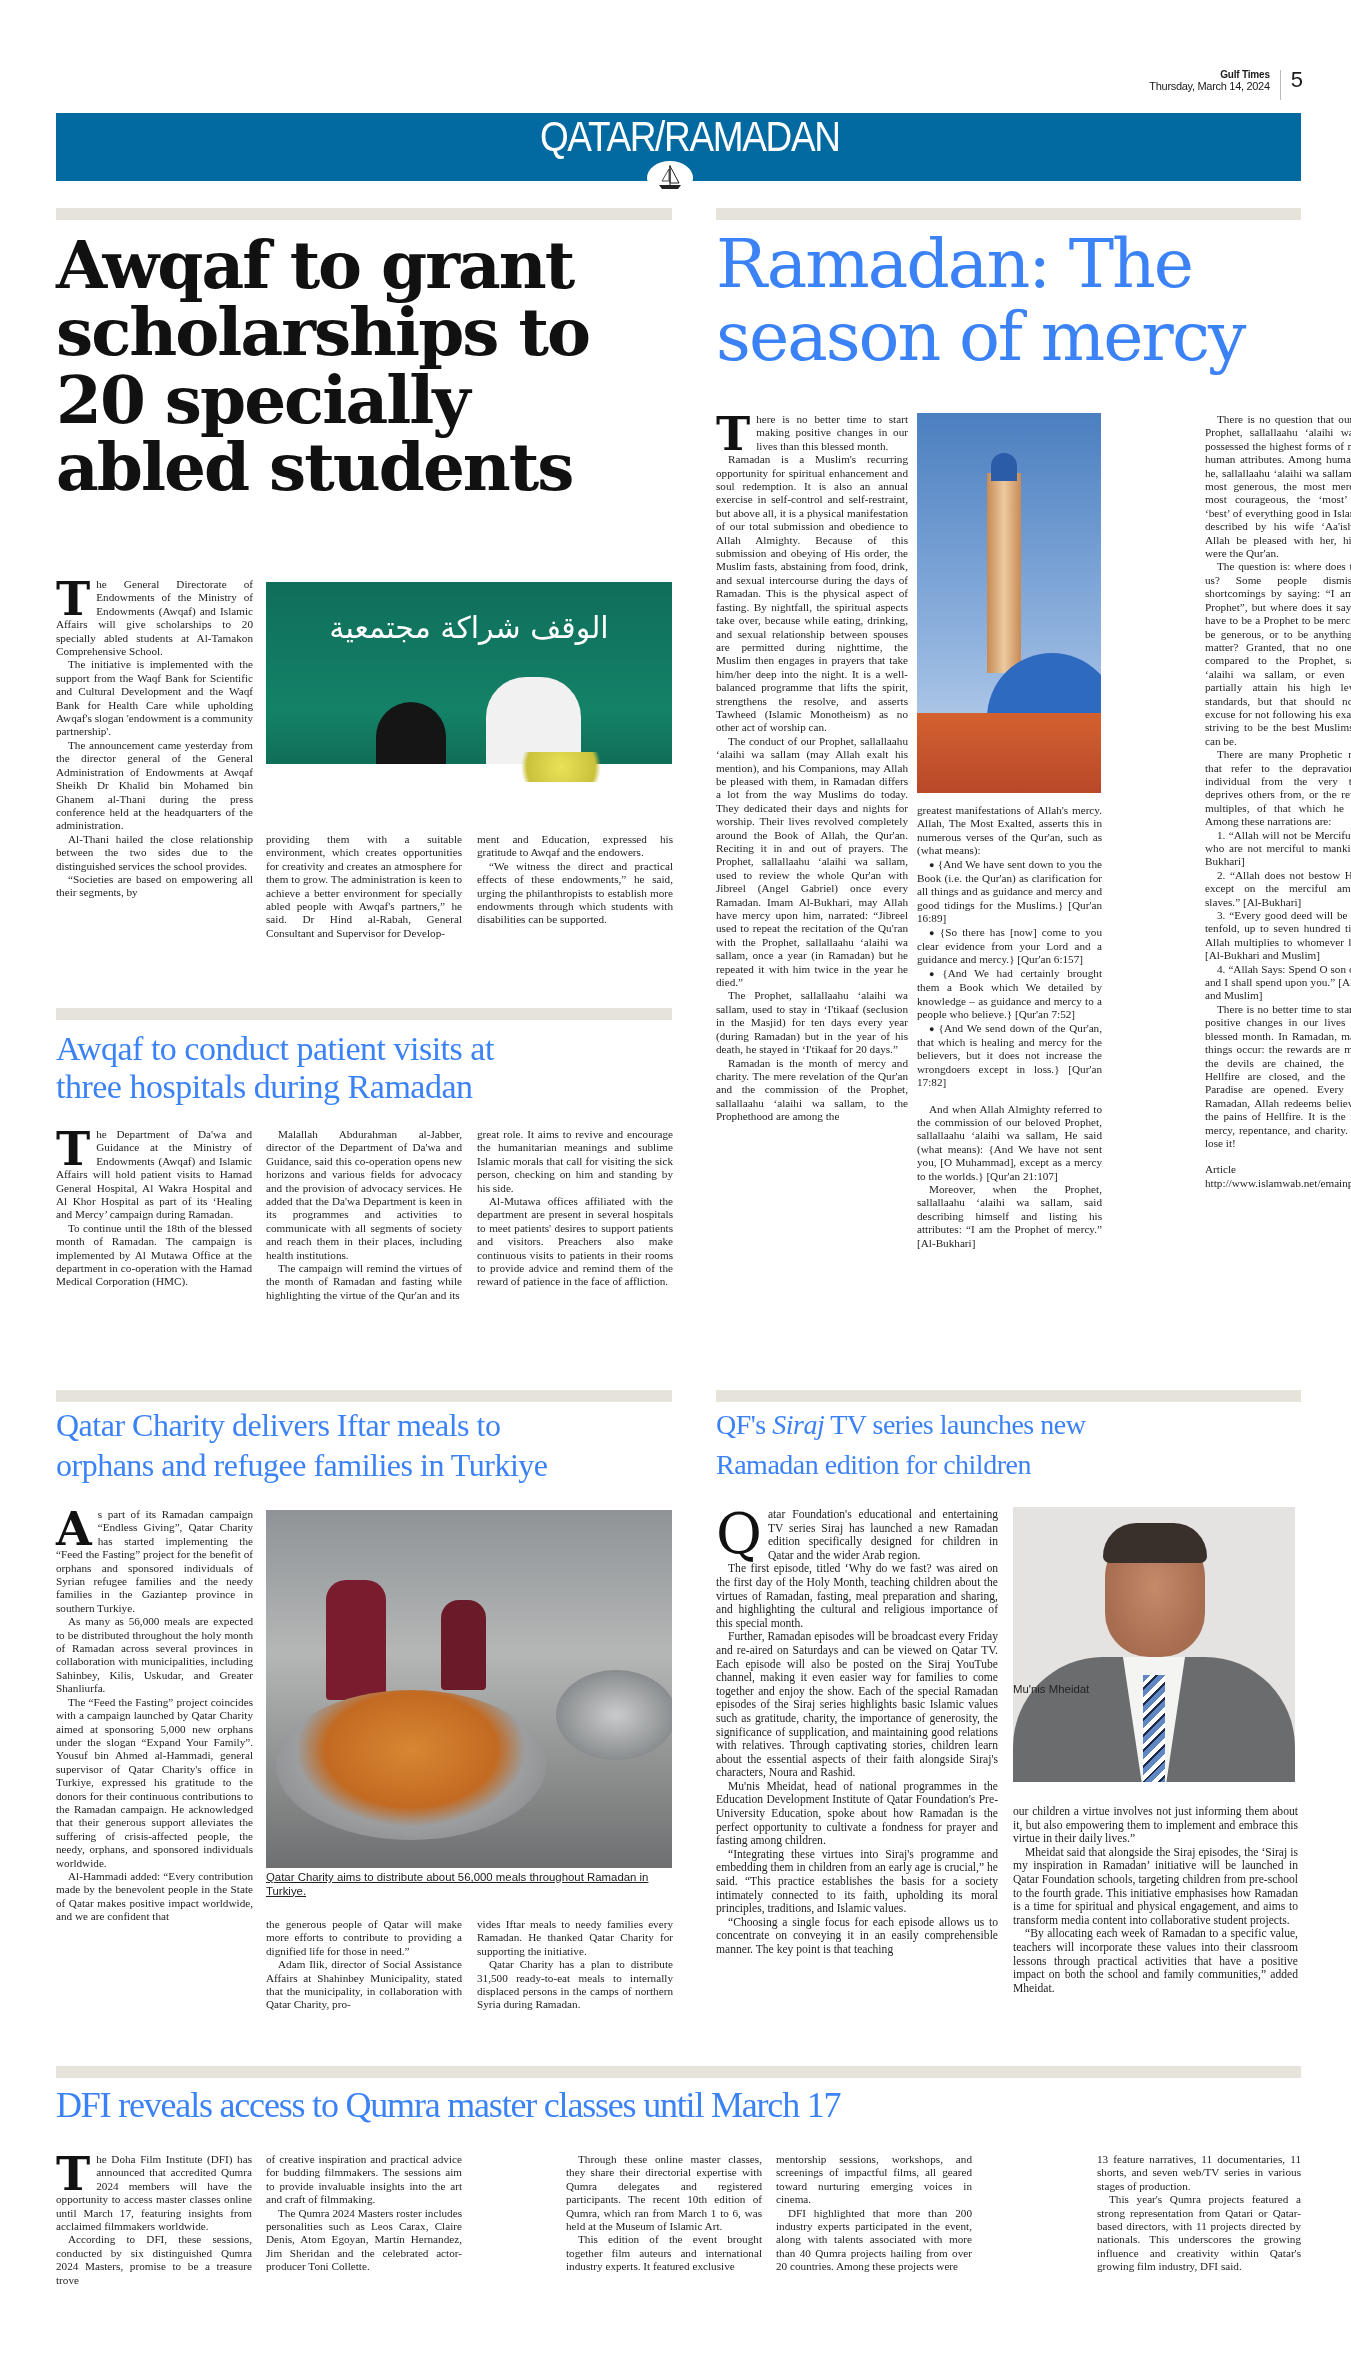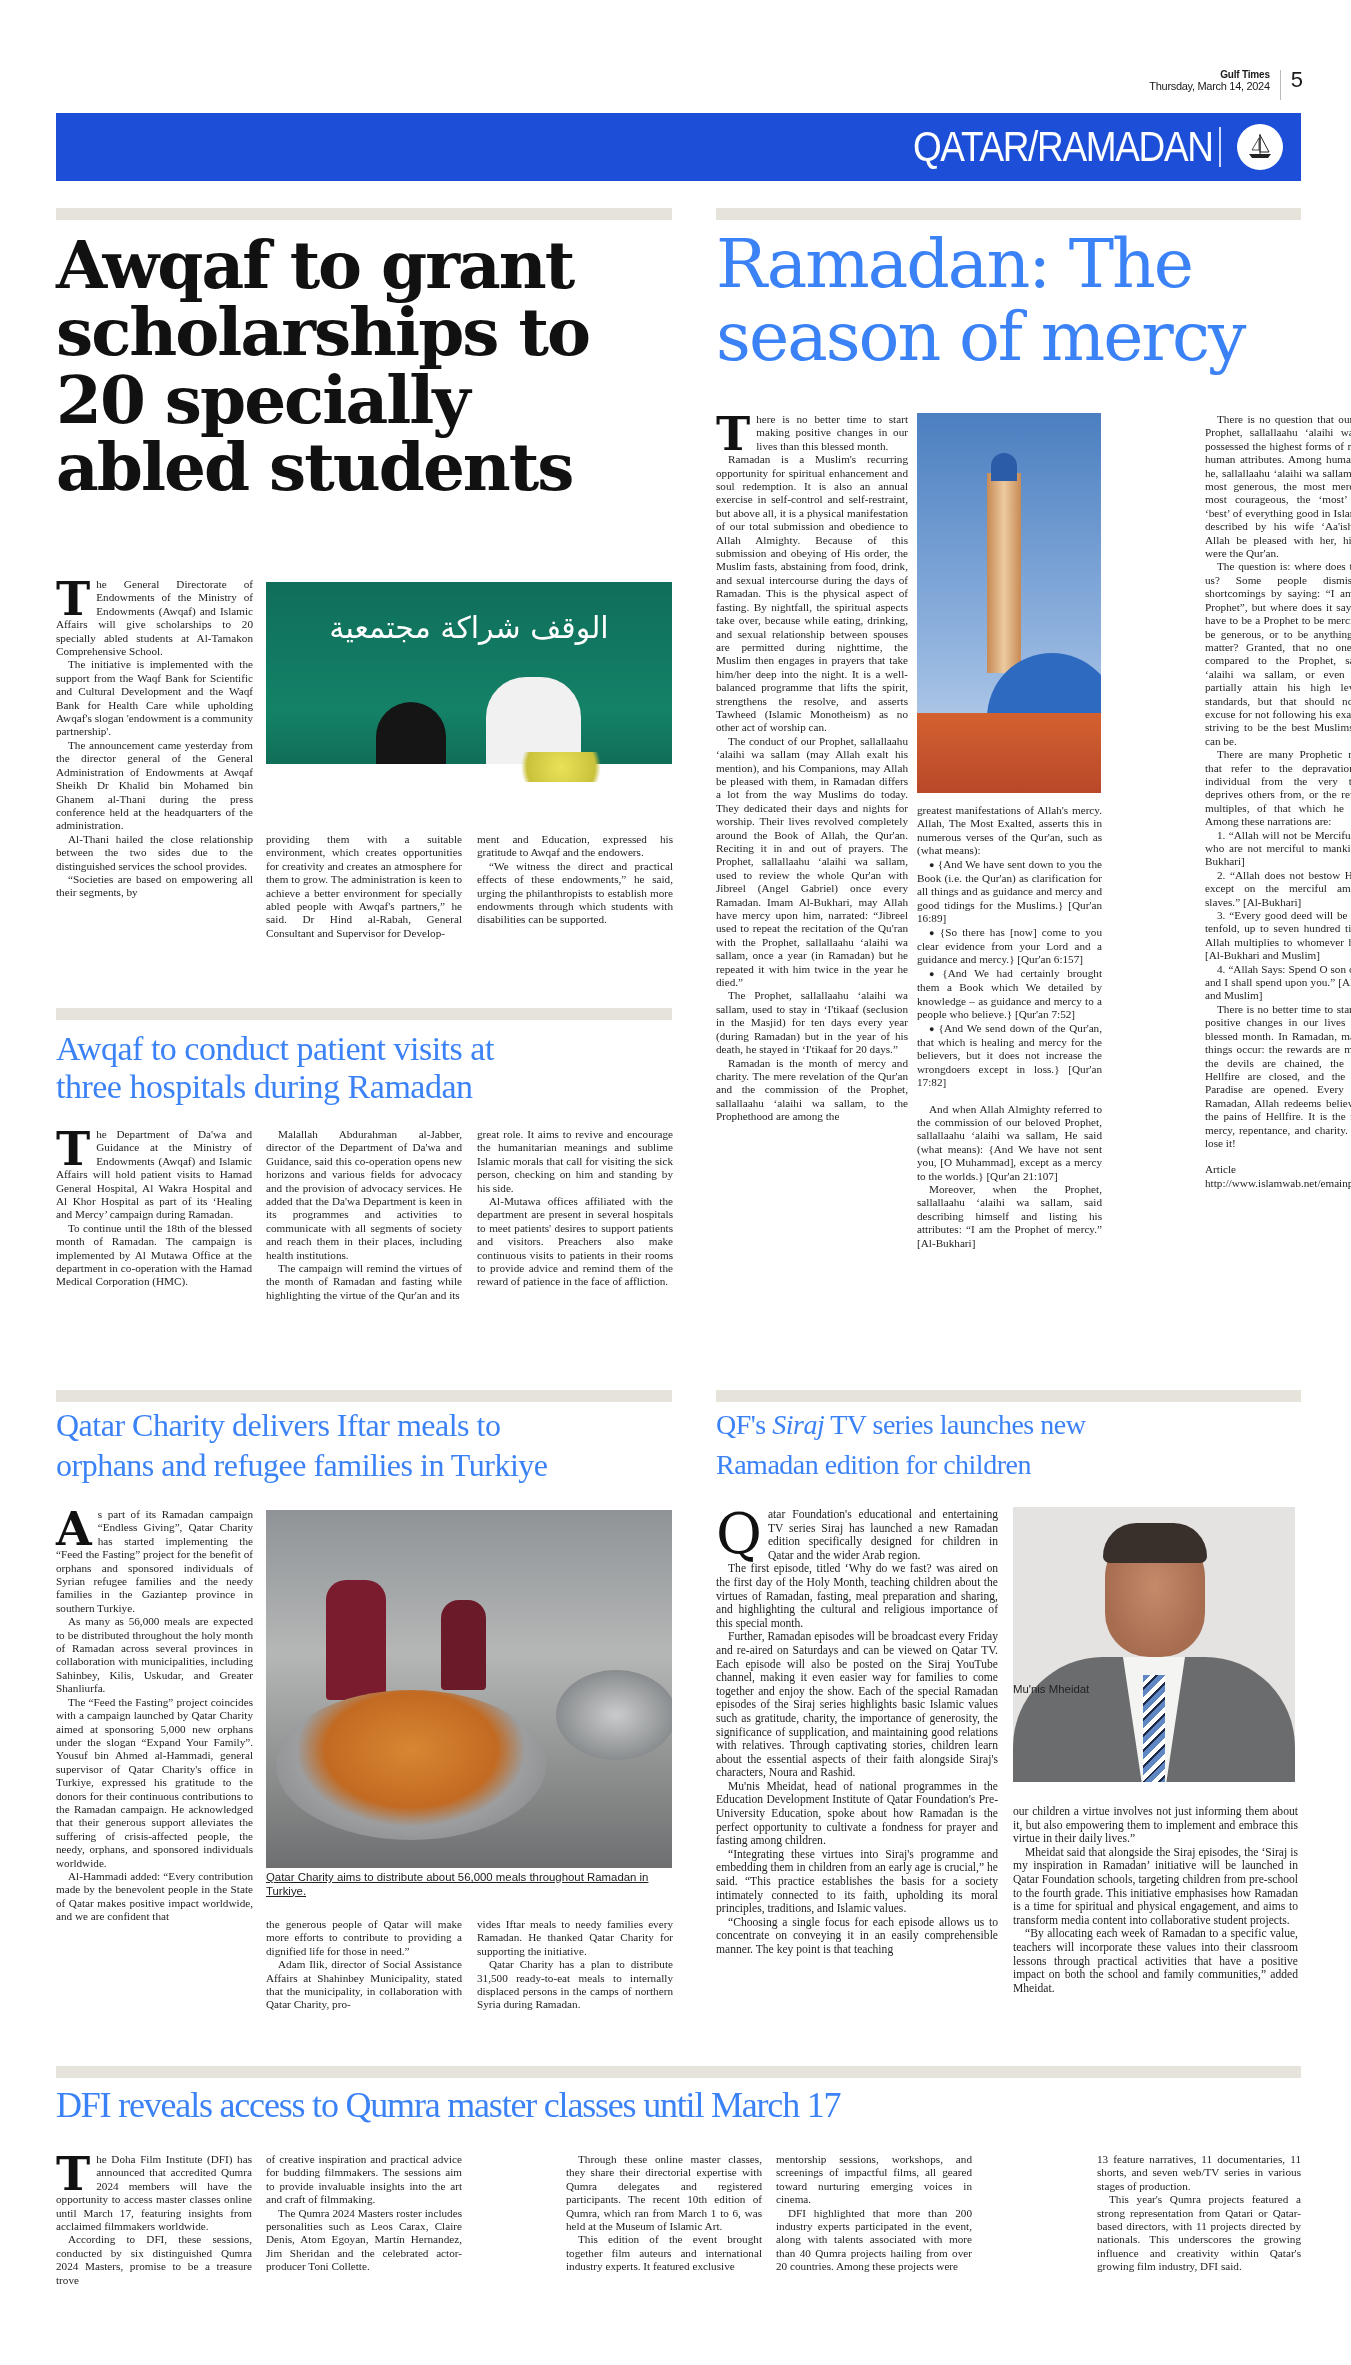--- a/index.html
+++ b/index.html
@@ -7,21 +7,21 @@
   body { font-family: "DejaVu Serif", "Liberation Serif", serif; color: #1a1a1a; position: relative; height: 2365px; overflow: hidden; }
 
   
   .masthead { position: absolute; top: 70px; right: 48px; display: flex; align-items: flex-start; gap: 10px; }
   .masthead .meta { text-align: right; font-family: "Liberation Sans", sans-serif; line-height: 1.05; }
   .masthead .pub { font-weight: bold; font-size: 10px; letter-spacing: -0.2px; }
   .masthead .date { font-size: 11px; letter-spacing: -0.3px; }
   .masthead .sep { width: 1px; height: 30px; background: #bbb; }
   .masthead .page-num { font-family: "Liberation Sans", sans-serif; font-size: 22px; line-height: 1; margin-top: -1px; }
 
-  .banner { position: absolute; top: 113px; left: 56px; width: 1245px; height: 68px; background: #1d4ed8; display: flex; align-items: center; justify-content: flex-end; padding-right: 18px; }
+  .banner { position: absolute; top: 113px; left: 56px; width: 1245px; height: 68px; background: #0369a1; display: flex; align-items: center; justify-content: space-between; padding-right: 18px; flex-direction: column; }
   .banner .section { font-family: "Liberation Sans", sans-serif; font-weight: 300; color: #fff; font-size: 42px; letter-spacing: -1.5px; transform: scaleX(0.88); transform-origin: right center; }
   .banner .bar { width: 2px; height: 40px; background: #fff; margin: 0 16px 0 6px; opacity: .8; }
   .banner .logo { width: 46px; height: 46px; border-radius: 50%; background: #fff; display: flex; align-items: center; justify-content: center; }
 
   .rule { position: absolute; height: 12px; background: #e5e3da; }
 
   
   .hl-big { position: absolute; font-family: "DejaVu Serif", serif; font-weight: bold; letter-spacing: -2px; line-height: 1.02; color: #111; }
   .hl-light { position: absolute; font-family: "Liberation Serif", serif; font-weight: normal; color: #3b82f6; line-height: 1.12; letter-spacing: -0.5px; }
 

